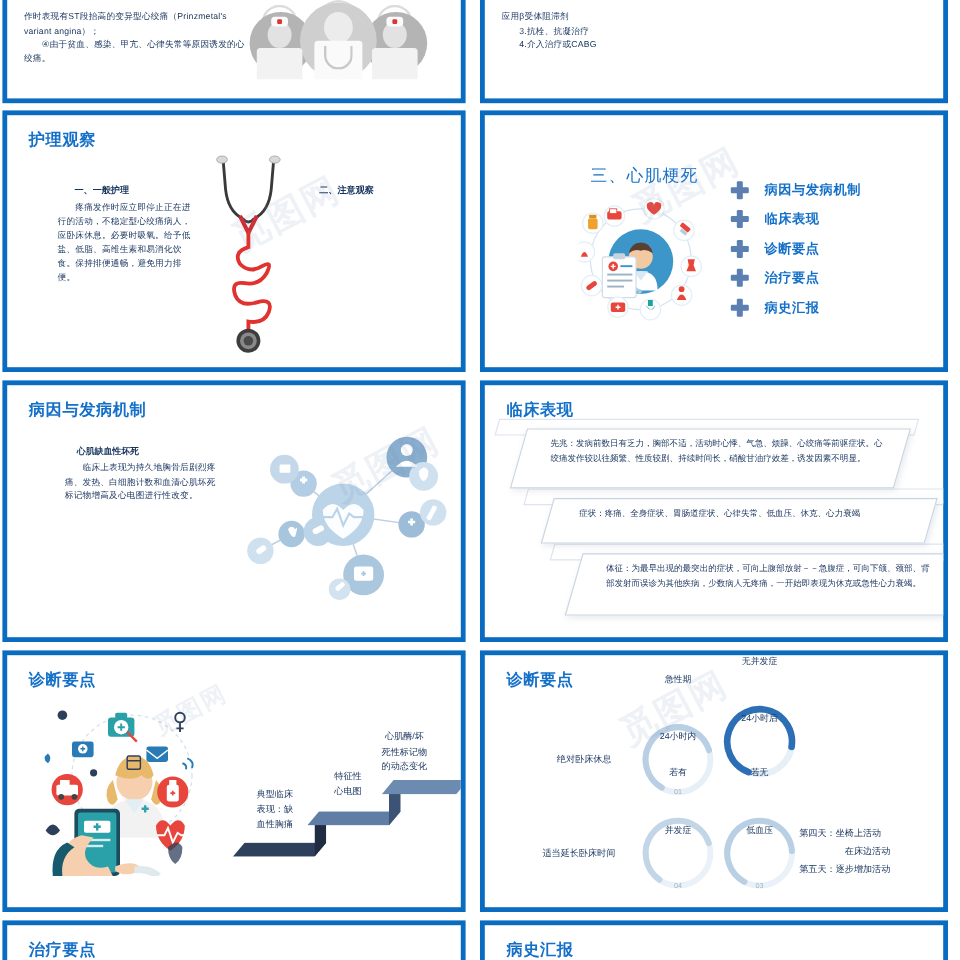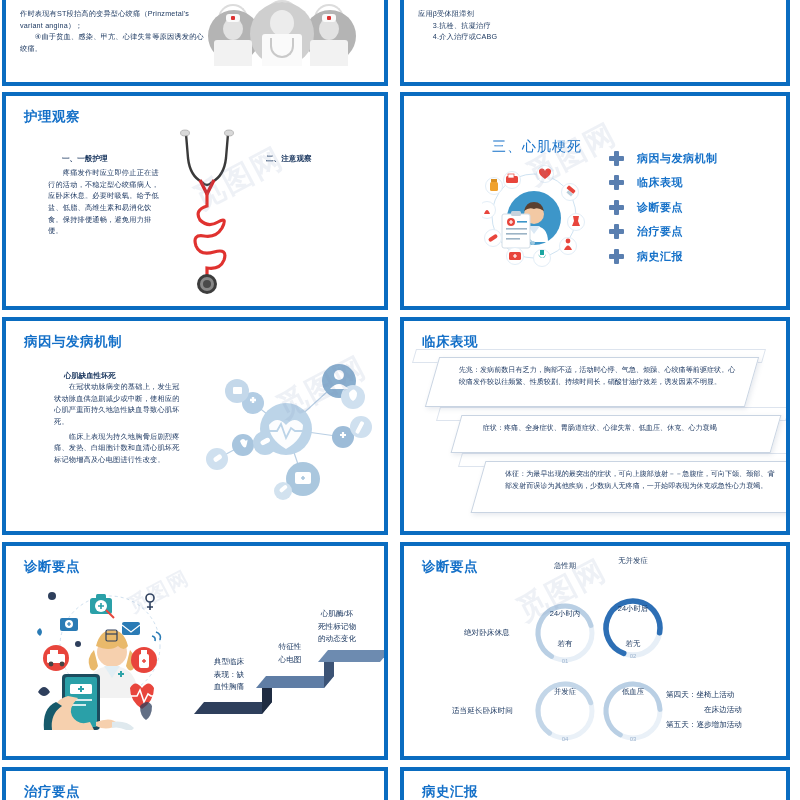--- a/index.html
+++ b/index.html
@@ -282,21 +282,20 @@
       </div>
     </div>
   </div>
 
   <div class="slide c0 r2">
     <div class="title">病因与发病机制</div>
     <div class="wm" style="left:268px;top:46px;">觅图网</div>
 
     <div class="eti-text">
       <div class="eti-head">心肌缺血性坏死</div>
-      <div class="body-text">　　在冠状动脉病变的基础上，发生冠状动脉血供急剧减少或中断，使相应的心肌严重而持久地急性缺血导致心肌坏死。</div>
       <div class="body-text" style="margin-top:3px;">　　临床上表现为持久地胸骨后剧烈疼痛、发热、白细胞计数和血清心肌坏死标记物增高及心电图进行性改变。</div>
     </div>
 
     <svg class="molecule" viewBox="0 0 190 160">
       <g stroke="#b9cfe4" stroke-width="1.2" fill="none">
         <path d="M95 78 L148 30 M95 78 L62 52 M95 78 L52 94 M95 78 L112 128 M95 78 L152 86
                  M62 52 L46 46 M52 94 L26 108 M46 46 L40 40 M152 86 L170 76 M148 30 L160 40 M112 128 L92 140"></path>
       </g>
       <g fill="#b3cde4">
         <circle cx="95" cy="78" r="26" fill="#bcd4e8"></circle>
@@ -452,21 +451,21 @@
         <circle cx="33" cy="33" r="27" fill="none" stroke="#e7eff7" stroke-width="5"></circle>
         <circle cx="33" cy="33" r="27" fill="none" stroke="#b9cfe4" stroke-width="5" stroke-dasharray="105 170" stroke-linecap="round" transform="rotate(120 33 33)"></circle>
       </svg>
       <div class="ring-txt">
         <span>急性期</span>
         <span>24小时内</span>
         <span class="ring-num">01</span>
       </div>
     </div>
 
-    <div class="ring-wrap" style="left:196px;top:49px;">
+    <div class="ring-wrap" style="left:196px;top:39px;">
       <svg viewBox="0 0 66 66" width="66" height="66">
         <circle cx="33" cy="33" r="27" fill="none" stroke="#e7eff7" stroke-width="5.5"></circle>
         <circle cx="33" cy="33" r="27" fill="none" stroke="#2d6fb5" stroke-width="5.5" stroke-dasharray="122 170" stroke-linecap="round" transform="rotate(110 33 33)"></circle>
       </svg>
       <div class="ring-txt">
         <span>无并发症</span>
         <span>24小时后</span>
         <span class="ring-num">02</span>
       </div>
     </div>

